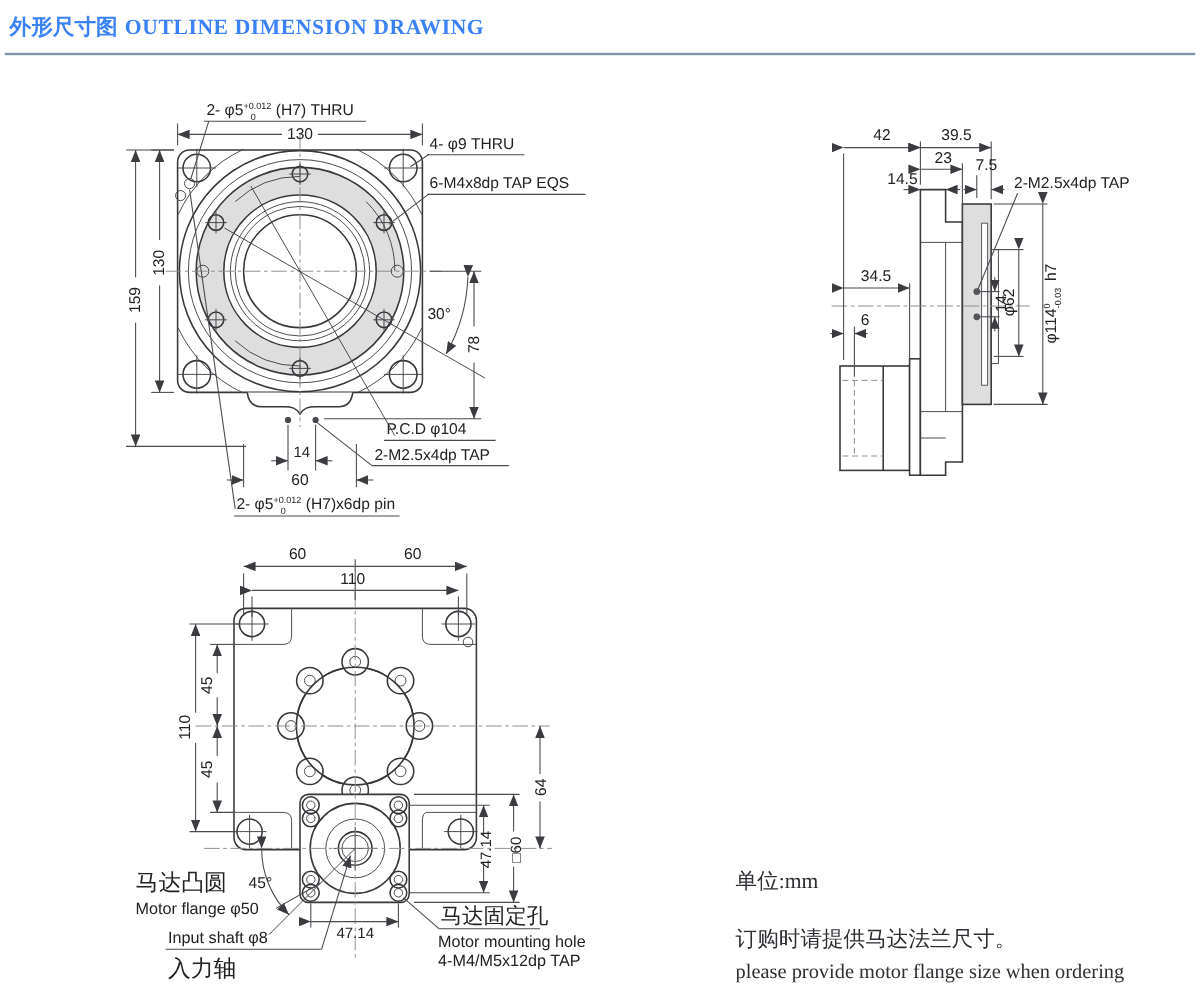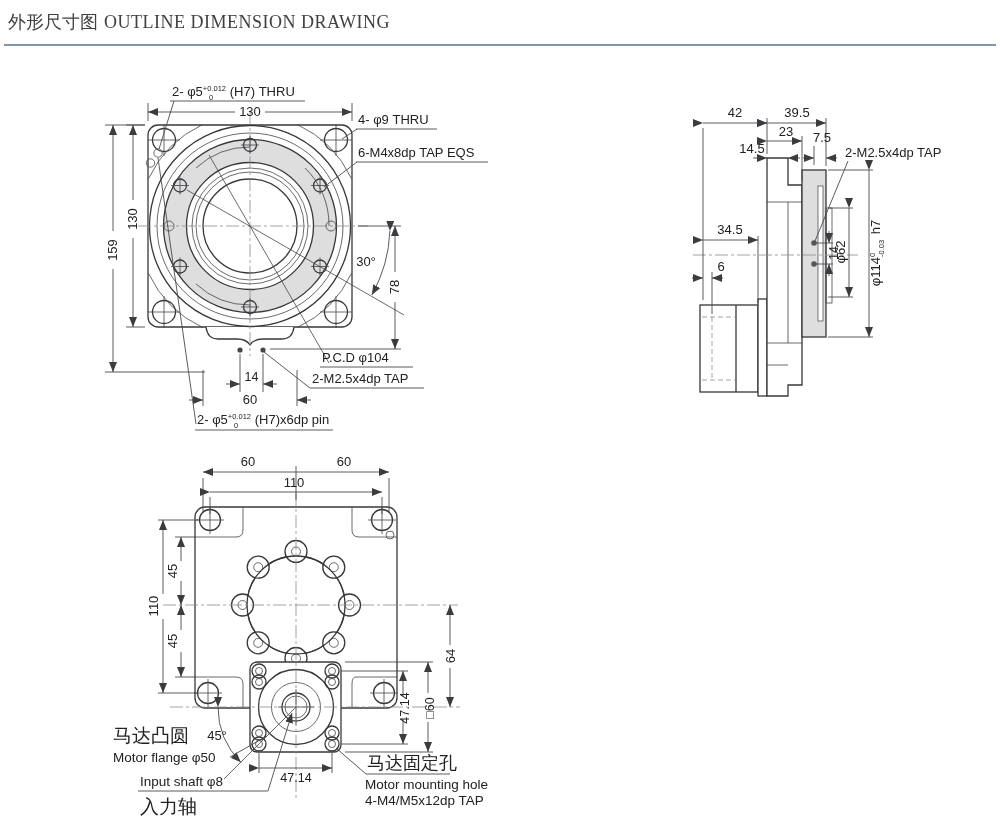--- a/index.html
+++ b/index.html
@@ -1,19 +1,19 @@
 <!DOCTYPE html>
 <html><head>
 <meta charset="utf-8">
 <style>
   html,body{margin:0;padding:0;background:#fff;}
   .page{position:relative;width:1000px;height:836px;background:#fff;overflow:hidden;
         font-family:"Liberation Sans",sans-serif;}
   .hdr{position:absolute;left:8px;top:10px;white-space:nowrap;
-       font-family:"Liberation Serif",serif;font-weight:normal;font-size:18px;color:#404040;text-align:center;}
+       font-family:"Liberation Serif",serif;font-weight:bold;font-size:18px;color:#3b82f6;text-align:center;}
   .hdr .en{margin-left:6px;letter-spacing:0.5px;}
   .rule{position:absolute;left:4px;top:44px;width:992px;height:2px;background:#8296ab;}
   .notes{position:absolute;left:613px;top:722px;color:#2e2e33;}
   .unit{font-family:"Liberation Serif",serif;font-size:18px;margin:0 0 24px 0;}
   .note-cn{font-family:"Liberation Serif",serif;font-size:18px;margin:0 0 6px 0;}
   .note-en{font-family:"Liberation Serif",serif;font-size:17px;margin:0;}
   svg text{fill:#222;font-family:"Liberation Sans",sans-serif;}
   .obj{stroke:#38383c;stroke-width:1.3;fill:none;}
   .objf{stroke:#38383c;stroke-width:1.3;fill:#fff;}
   .thin{stroke:#45454a;stroke-width:0.8;fill:none;}
@@ -506,14 +506,19 @@
       <g>
         <text class="cn" font-size="18" x="367" y="769">马达固定孔</text>
         <line class="dim" x1="366" y1="774" x2="450" y2="774"></line>
         <line class="dim" x1="366" y1="774" x2="336" y2="748"></line>
         <text class="lbl" x="365" y="789">Motor mounting hole</text>
         <text class="lbl" x="365" y="805">4-M4/M5x12dp TAP</text>
       </g>
     </g>
   </svg>
 
+  <div class="notes">
+    <p class="unit">单位:mm</p>
+    <p class="note-cn">订购时请提供马达法兰尺寸。</p>
+    <p class="note-en">please provide motor flange size when ordering</p>
+  </div>
 
 </div>
 
 </body></html>

